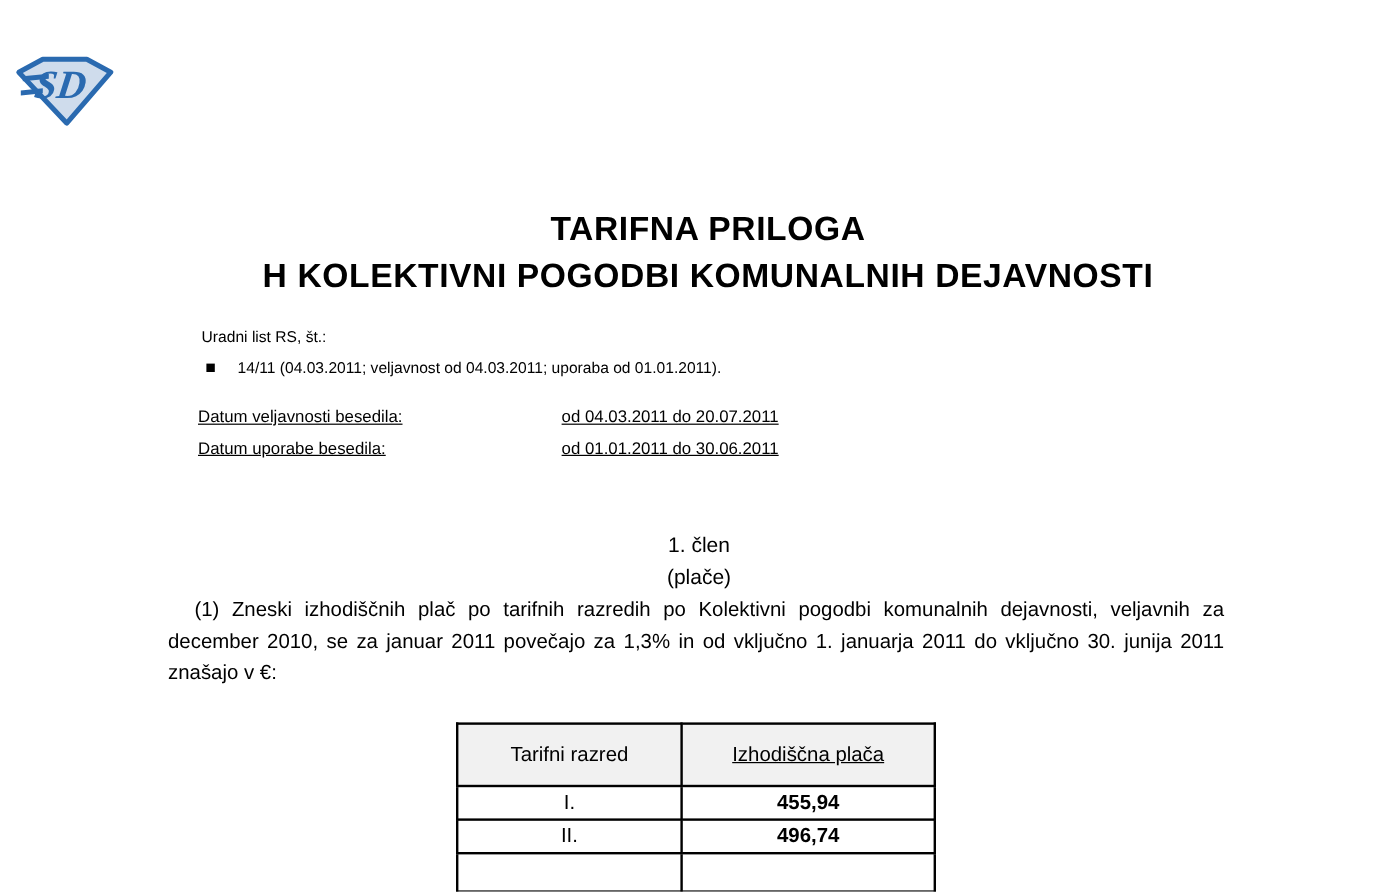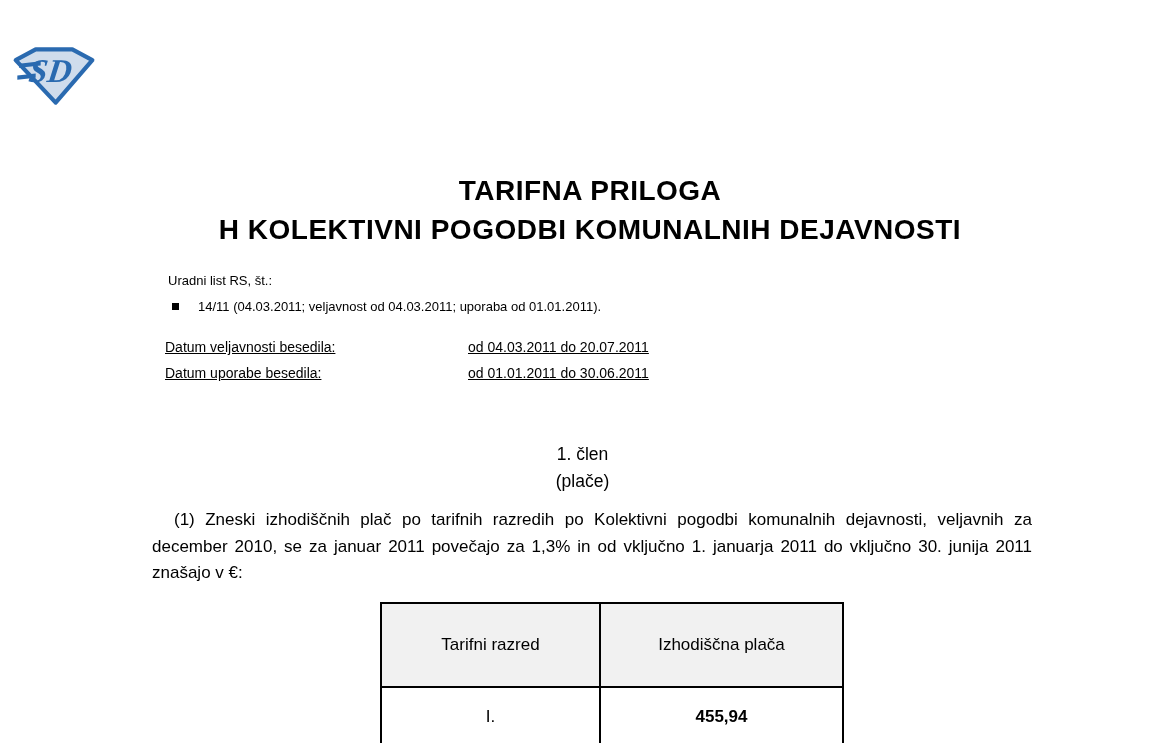--- a/index.html
+++ b/index.html
@@ -69,40 +69,40 @@
     line-height: 27px;
   }
   .article-paragraph {
     position: absolute;
     left: 140px; top: 495px;
     width: 880px;
     font-size: 17px;
     line-height: 26.5px;
     text-align: justify;
     text-indent: 22px;
-    margin: 12px;
+    margin: 0;
   }
   table.salary {
     position: absolute;
     left: 380px; top: 602px;
     border-collapse: collapse;
     font-size: 17px;
   }
   table.salary th, table.salary td {
     border: 2px solid #000;
     text-align: center;
-    padding: 16px;
+    padding: 0;
   }
   table.salary th {
     font-weight: normal;
     height: 50px;
     background: #f1f1f1;
   }
   table.salary th.col-class { width: 185px; }
-  table.salary th.col-salary { width: 209px; }
+  table.salary th.col-salary { width: 209px; text-decoration: underline; }
   table.salary td { height: 26px; }
   table.salary td.salary-value { font-weight: bold; }
   table.salary tr.cut-row td { height: 30px; }
 </style>
 </head>
 <body>
 
 <div class="page">
 
   <div class="logo">

